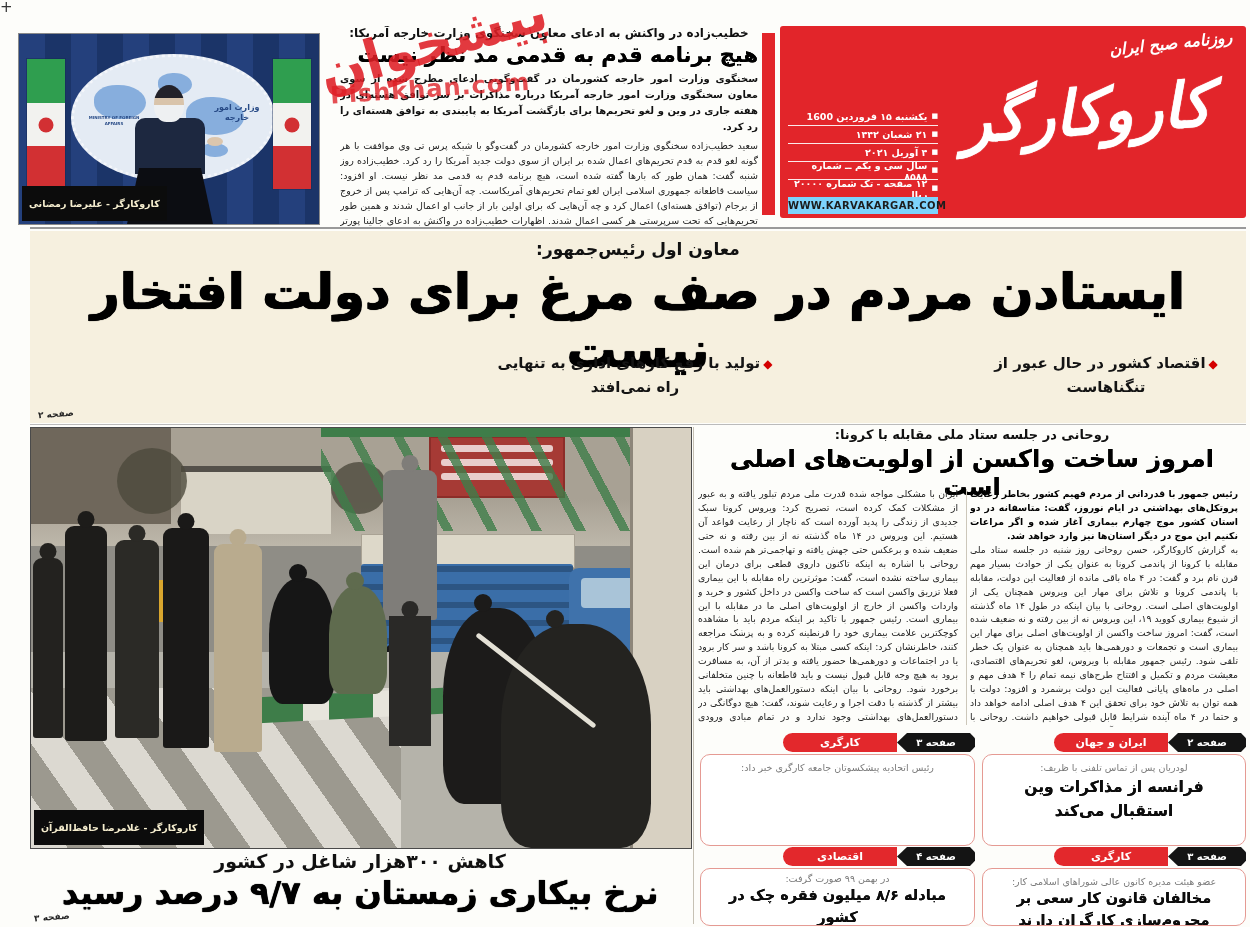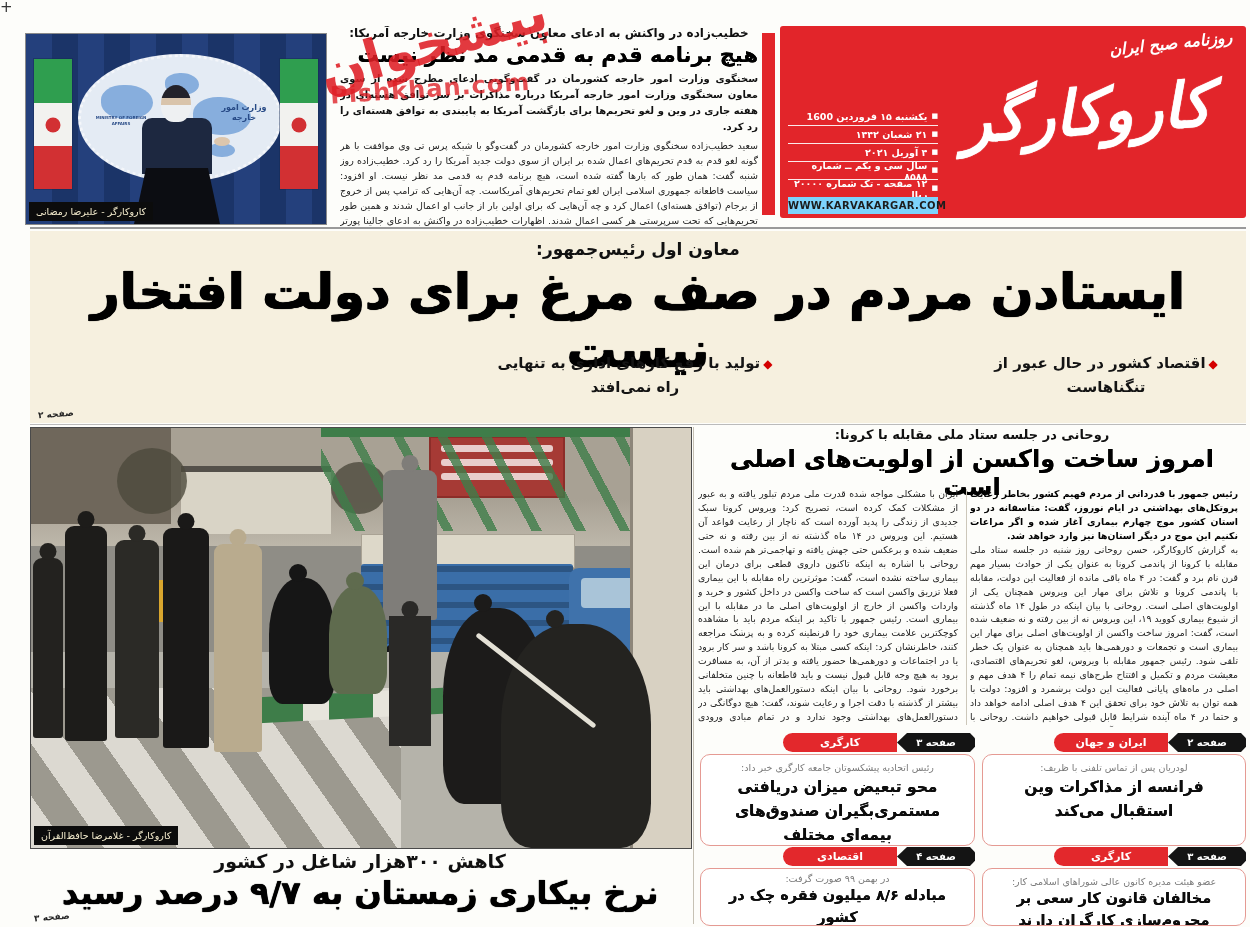--- a/index.html
+++ b/index.html
@@ -2,21 +2,21 @@
 <html lang="fa"><head>
 <meta charset="utf-8">
 <style>
   html,body{margin:0;padding:0;background:#e9e9e9;}
   .page{position:relative;width:1250px;height:927px;background:#fdfdfa;overflow:hidden;
         font-family:"DejaVu Sans",sans-serif;}
   .hair{position:absolute;background:#999;}
   
   .crosshair{position:absolute;left:0;top:-2px;font-size:15px;color:#333;}
   
-  .photo1{position:absolute;left:25px;top:33px;width:300px;height:190px;border:1px solid #8a8a8a;
+  .photo1{position:absolute;left:18px;top:33px;width:300px;height:190px;border:1px solid #8a8a8a;
           background:repeating-linear-gradient(90deg,#24407c 0 26px,#1b3468 26px 52px);overflow:hidden;}
   .p1-emblem{position:absolute;left:52px;top:20px;width:198px;height:122px;border-radius:50%;
              background:#e4ebf4;border:3px dotted #f4f6fa;}
   .p1-blob{position:absolute;background:#87aedd;border-radius:45% 55% 50% 50%;}
   .p1-em-fa{position:absolute;right:12px;top:46px;width:46px;font-size:8px;color:#274a86;font-weight:bold;
             direction:rtl;text-align:center;line-height:1.3;}
   .p1-em-en{position:absolute;left:14px;top:58px;width:52px;font-size:4px;color:#274a86;font-weight:bold;
             text-align:center;line-height:1.4;}
   .flag{position:absolute;top:24px;width:38px;height:130px;border:1px solid #16295275;}
   .flag .fg{height:34%;background:#2f9e4f;}
@@ -25,21 +25,21 @@
                    width:15px;height:15px;border-radius:50%;background:#d23033;}
   .flag .fr{height:33%;background:#d23033;}
   .podium{position:absolute;left:108px;bottom:0;width:86px;height:56px;background:#0c0d12;
           clip-path:polygon(14% 0,86% 0,100% 100%,0 100%);}
   .sp-torso{position:absolute;left:116px;bottom:50px;width:70px;height:56px;background:#1d2840;
             border-radius:10px 10px 0 0;}
   .sp-hand{position:absolute;left:188px;bottom:78px;width:16px;height:9px;background:#dcc6ad;border-radius:50%;}
   .sp-head{position:absolute;left:135px;bottom:102px;width:30px;height:37px;border-radius:50% 50% 42% 42%;
            background:linear-gradient(180deg,#23222a 0 34%,#d9c4ab 34% 54%,#eef0f2 54% 100%);}
   .photo-caption{position:absolute;left:3px;bottom:3px;background:#0c0c0c;color:#f6eecf;
-                 font-size:9.5px;font-weight:normal;padding:4px 7px;direction:rtl;white-space:nowrap;}
+                 font-size:9.5px;font-weight:bold;padding:12px 7px;direction:rtl;white-space:nowrap;}
   
   .top-article{position:absolute;left:340px;top:26px;width:418px;height:200px;overflow:hidden;direction:rtl;}
   .ta-kicker{font-size:12px;font-weight:bold;color:#111;text-align:center;}
   .ta-headline{font-size:21px;font-weight:bold;color:#000;text-align:right;margin:3px 0 4px;
                text-shadow:0 0 .5px #000;}
   .ta-lead{font-size:10px;font-weight:bold;color:#111;line-height:1.6;text-align:justify;margin:0 0 3px;}
   .ta-body{font-size:9.5px;color:#222;line-height:1.58;text-align:justify;margin:0;}
   
   .wm{position:absolute;left:330px;top:14px;width:220px;pointer-events:none;z-index:5;}
   .wm-fa{font-size:54px;font-weight:bold;color:rgba(222,30,36,.88);transform:rotate(-16deg);
@@ -307,21 +307,20 @@
       <div class="nb-red">
         <span>کارگری</span>
       </div>
       <div class="nb-black">
         <span class="nb-chev">«</span>
         <span>صفحه ۳</span>
       </div>
     </div>
     <div class="nb-body" style="height:90px;">
       <div class="nb-kicker">رئیس اتحادیه پیشکسوتان جامعه کارگری خبر داد:</div>
-      <div class="nb-headline">محو تبعیض میزان دریافتی مستمری‌بگیران صندوق‌های بیمه‌ای مختلف</div>
     </div>
   </div>
 
   <div class="newsbox" style="left:700px;top:847px;width:275px;">
     <div class="nb-tab">
       <div class="nb-red">
         <span>اقتصادی</span>
       </div>
       <div class="nb-black">
         <span class="nb-chev">«</span>

